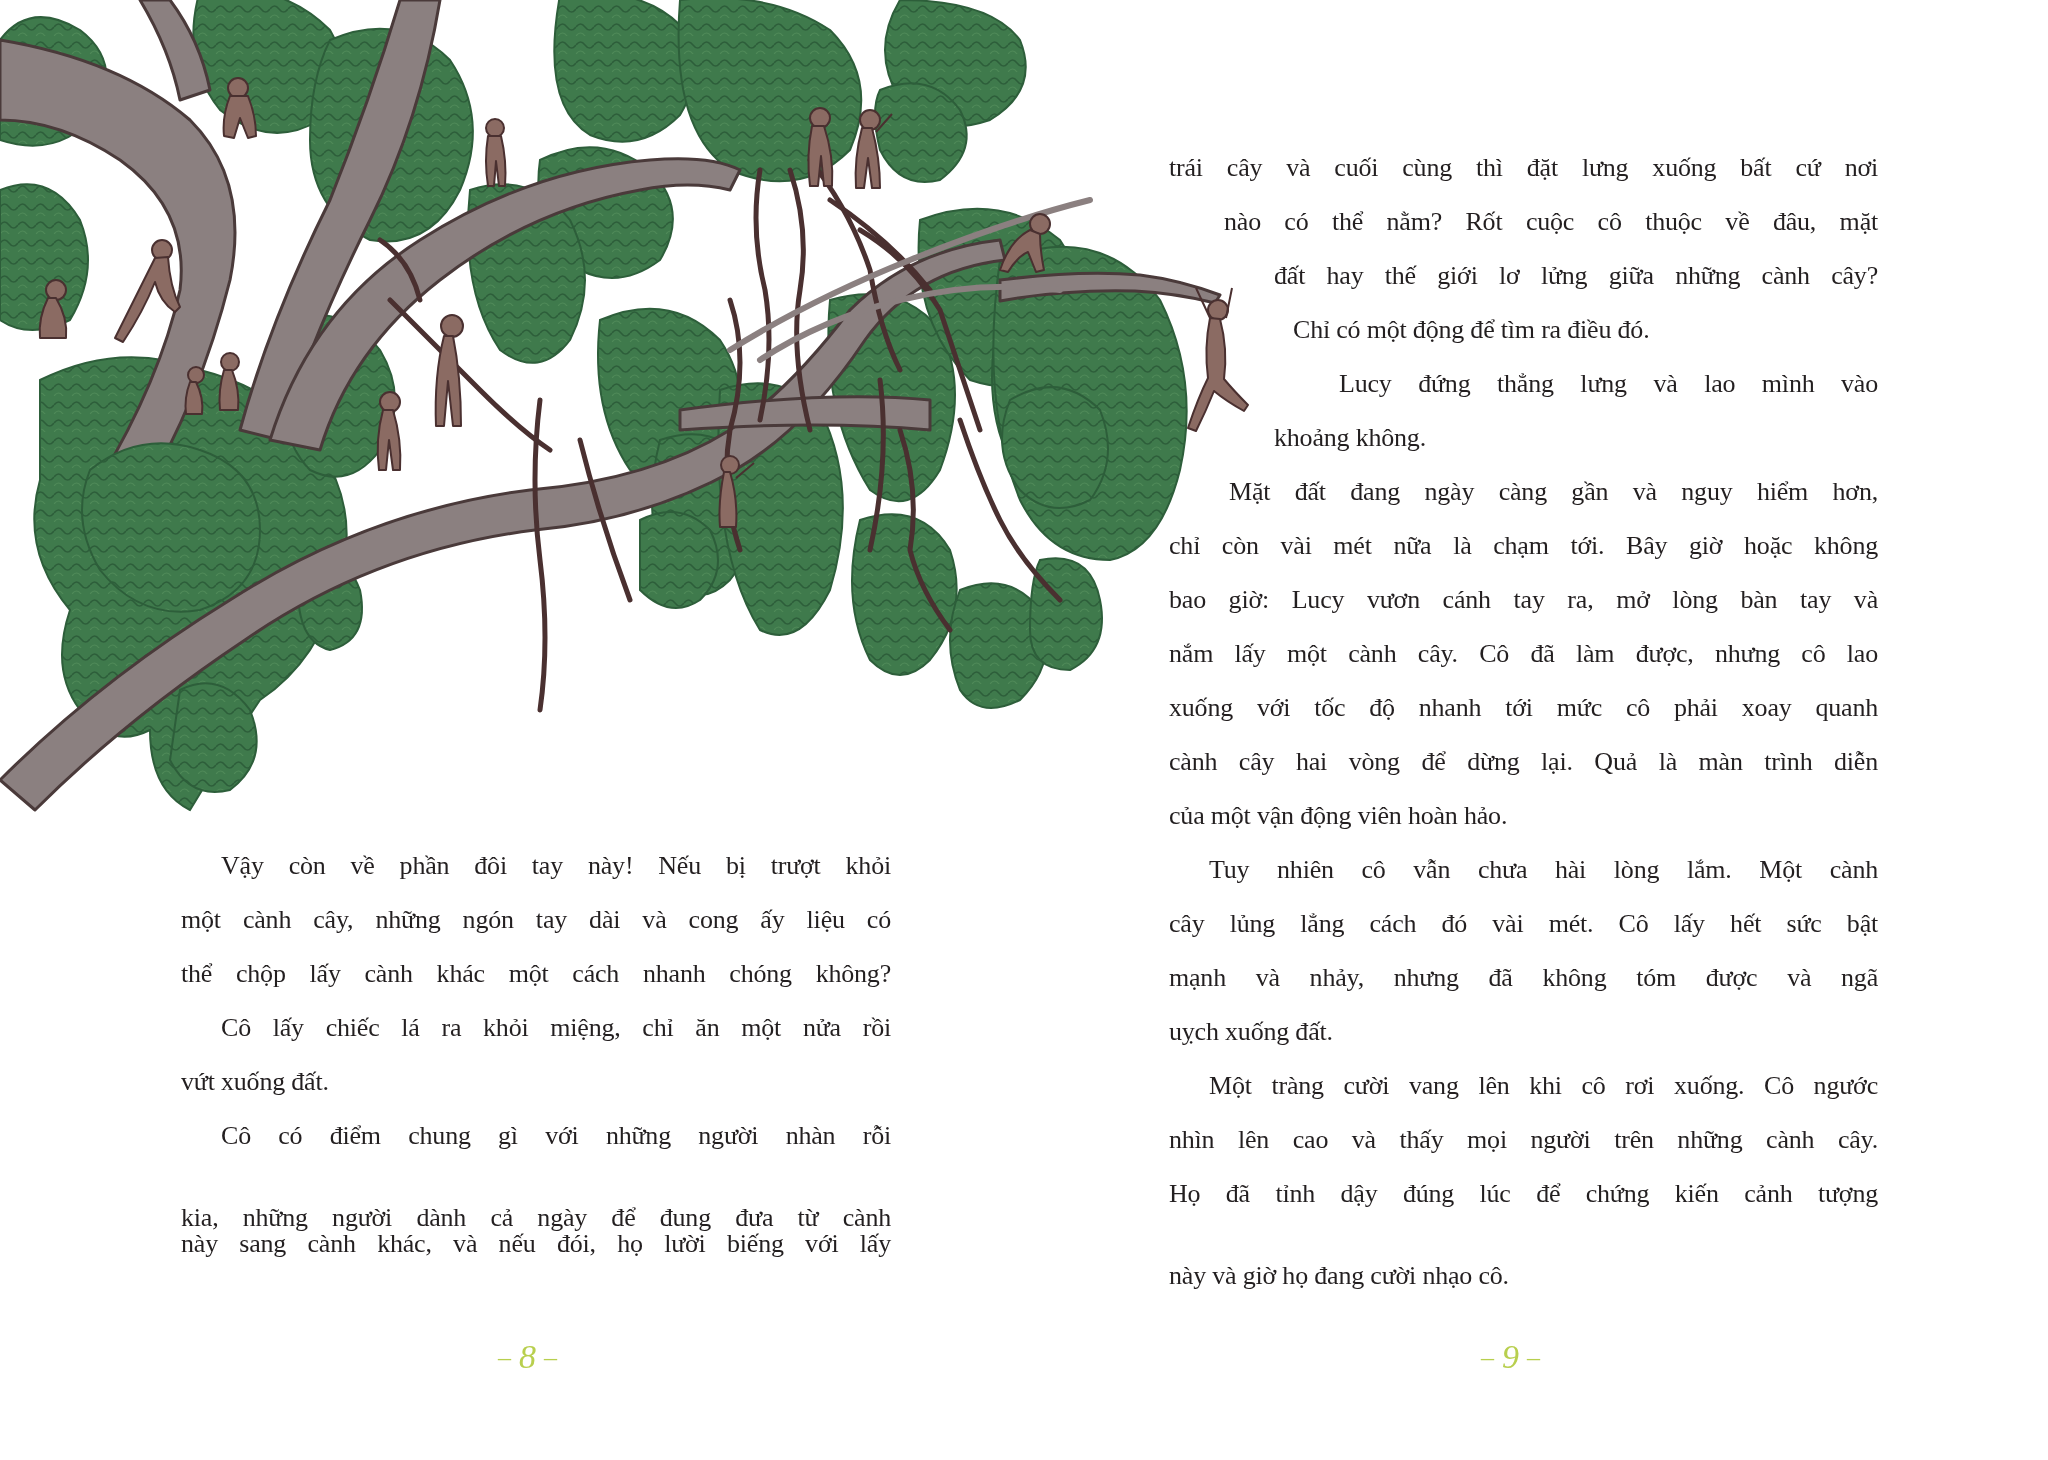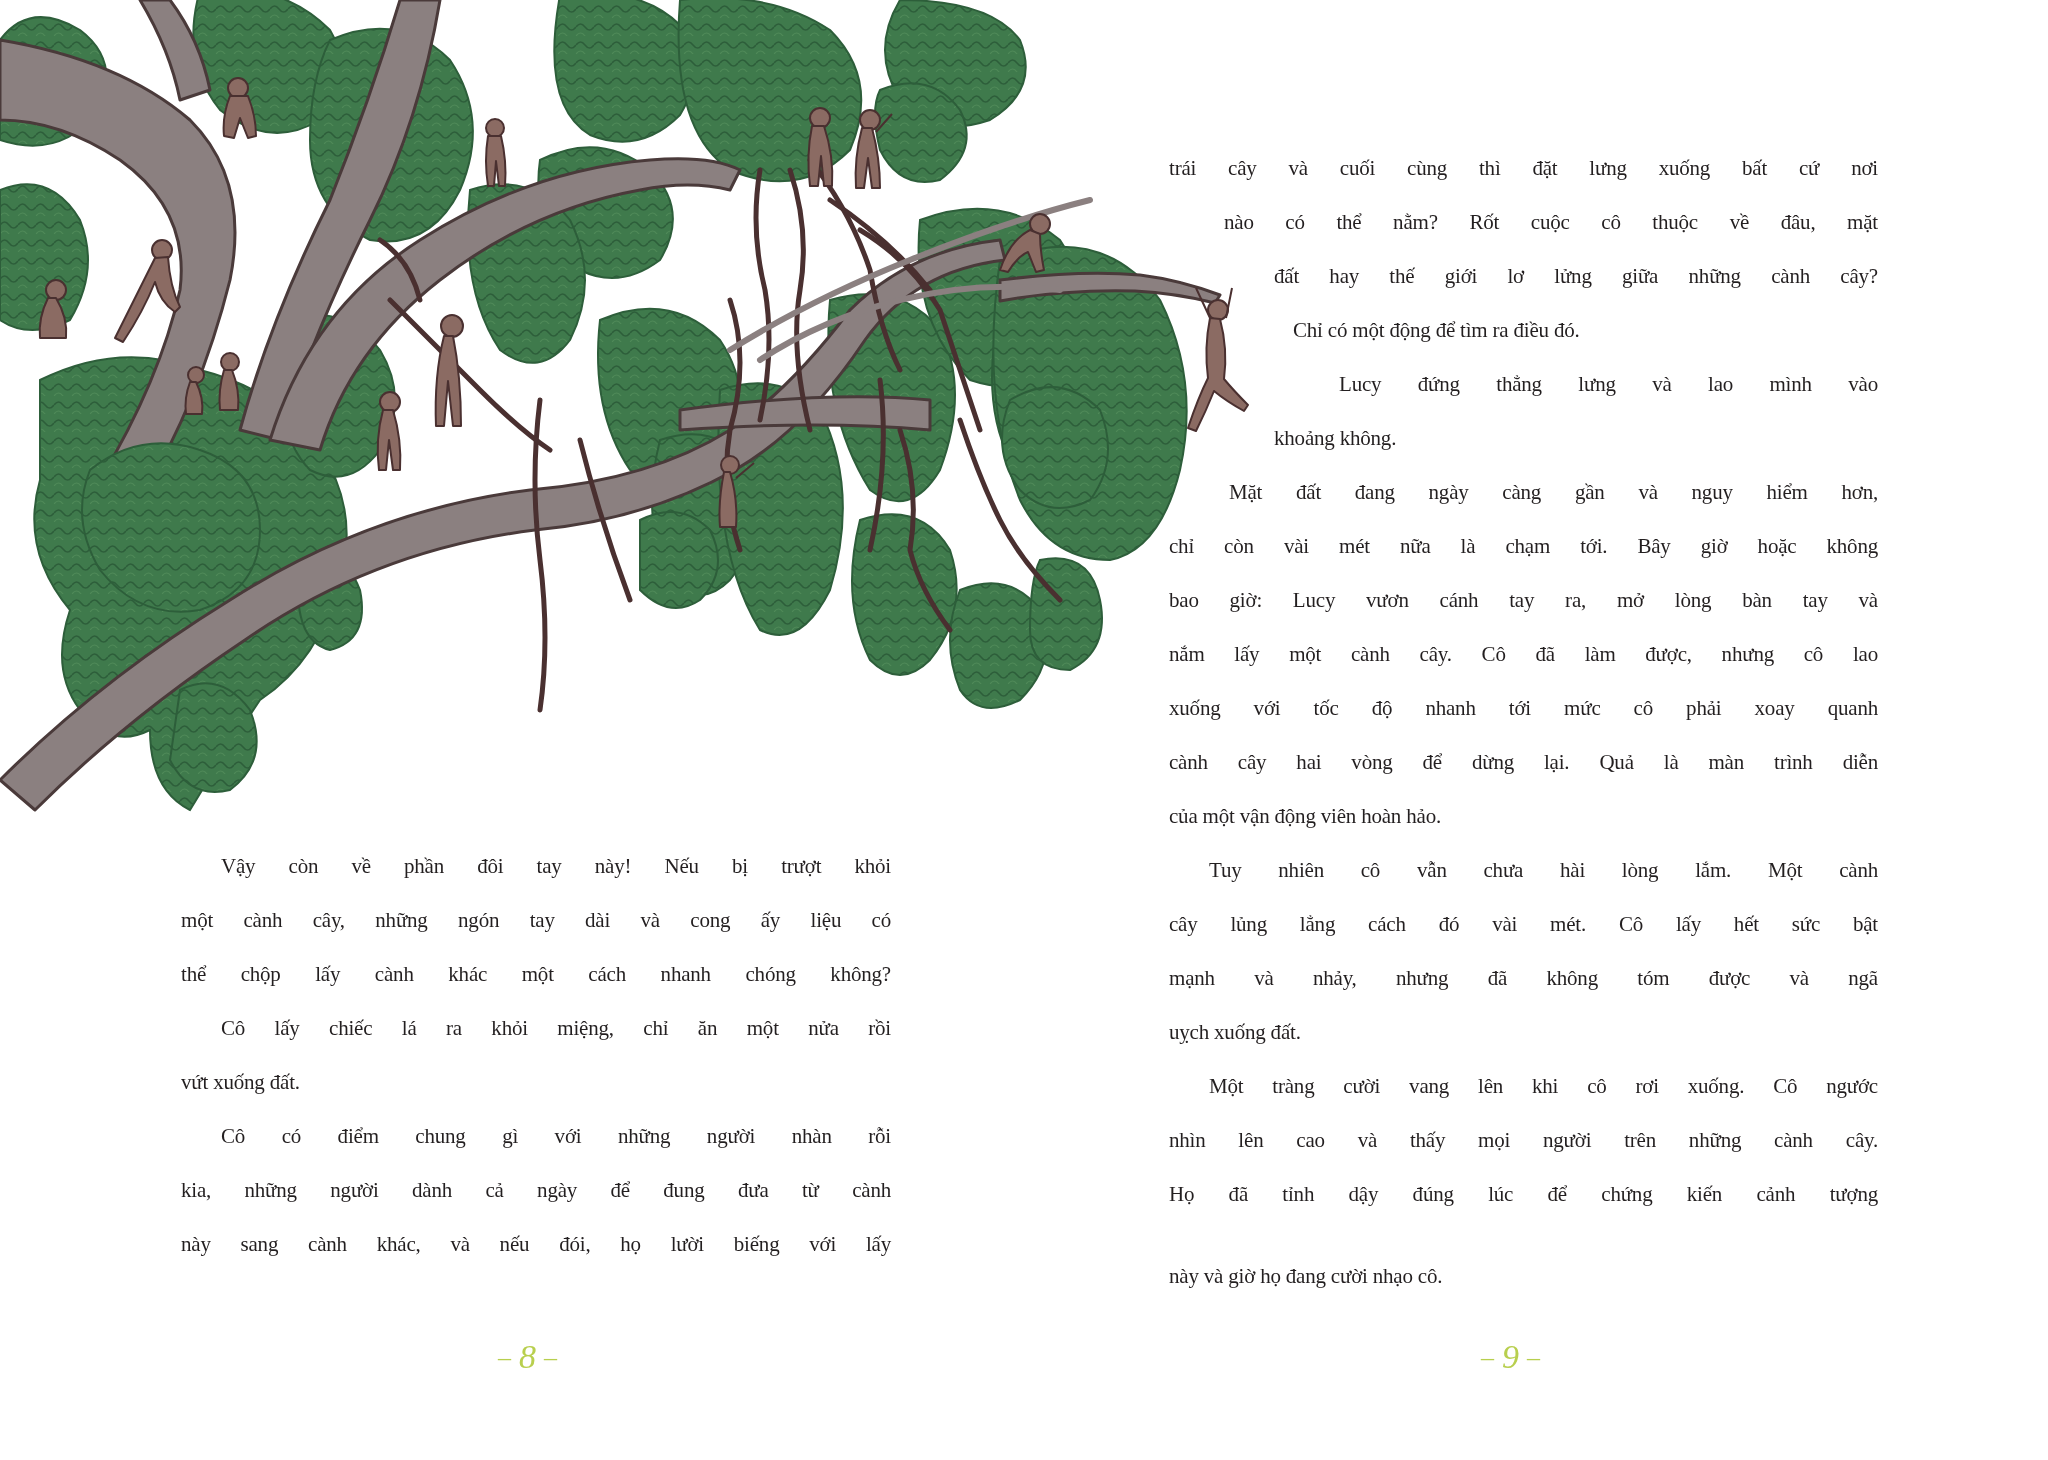--- a/index.html
+++ b/index.html
@@ -6,21 +6,21 @@
   body {
     width: 2048px; height: 1460px; position: relative; overflow: hidden;
     background: #ffffff;
     font-family: "Liberation Serif", "DejaVu Serif", serif;
     color: #231f20;
   }
   .spread { position: absolute; left: 0; top: 0; width: 2048px; height: 1460px; }
   .illustration { position: absolute; left: 0; top: 0; width: 1260px; height: 840px; }
   .line {
     position: absolute; white-space: nowrap;
-    font-size: 21px; line-height: 40px; letter-spacing: -0.2px;
+    font-size: 26px; line-height: 40px; letter-spacing: -0.2px;
   }
   .left-text .line { left: 181px; width: 710px; }
   .justify { text-align: justify; text-align-last: justify; }
   .page-number {
     position: absolute; top: 1338px;
     font-family: "Liberation Serif", serif; font-style: italic;
     font-size: 34px; color: #b8cf4e; white-space: nowrap;
   }
   .page-number .dash { font-style: normal; font-size: 26px; margin: 0 8px; position: relative; top: -2px; }
 </style>
@@ -157,21 +157,21 @@
     </g>
   </svg>
 
   <div class="left-text">
     <div class="line justify" style="top:846px; padding-left:40px; width:670px;">Vậy còn về phần đôi tay này! Nếu bị trượt khỏi</div>
     <div class="line justify" style="top:900px;">một cành cây, những ngón tay dài và cong ấy liệu có</div>
     <div class="line justify" style="top:954px;">thể chộp lấy cành khác một cách nhanh chóng không?</div>
     <div class="line justify" style="top:1008px; padding-left:40px; width:670px;">Cô lấy chiếc lá ra khỏi miệng, chỉ ăn một nửa rồi</div>
     <div class="line" style="top:1062px;">vứt xuống đất.</div>
     <div class="line justify" style="top:1116px; padding-left:40px; width:670px;">Cô có điểm chung gì với những người nhàn rỗi</div>
-    <div class="line justify" style="top:1170px;">kia, những người dành cả ngày để đung đưa từ cành</div>
+    <div class="line justify" style="top:1198px;">kia, những người dành cả ngày để đung đưa từ cành</div>
     <div class="line justify" style="top:1224px;">này sang cành khác, và nếu đói, họ lười biếng với lấy</div>
   </div>
 
   <div class="right-text">
     <div class="line justify" style="top:148px; left:1169px; width:709px;">trái cây và cuối cùng thì đặt lưng xuống bất cứ nơi</div>
     <div class="line justify" style="top:202px; left:1224px; width:654px;">nào có thể nằm? Rốt cuộc cô thuộc về đâu, mặt</div>
     <div class="line justify" style="top:256px; left:1274px; width:604px;">đất hay thế giới lơ lửng giữa những cành cây?</div>
     <div class="line" style="top:310px; left:1293px;">Chỉ có một động để tìm ra điều đó.</div>
     <div class="line justify" style="top:364px; left:1339px; width:539px;">Lucy đứng thẳng lưng và lao mình vào</div>
     <div class="line" style="top:418px; left:1274px;">khoảng không.</div>

